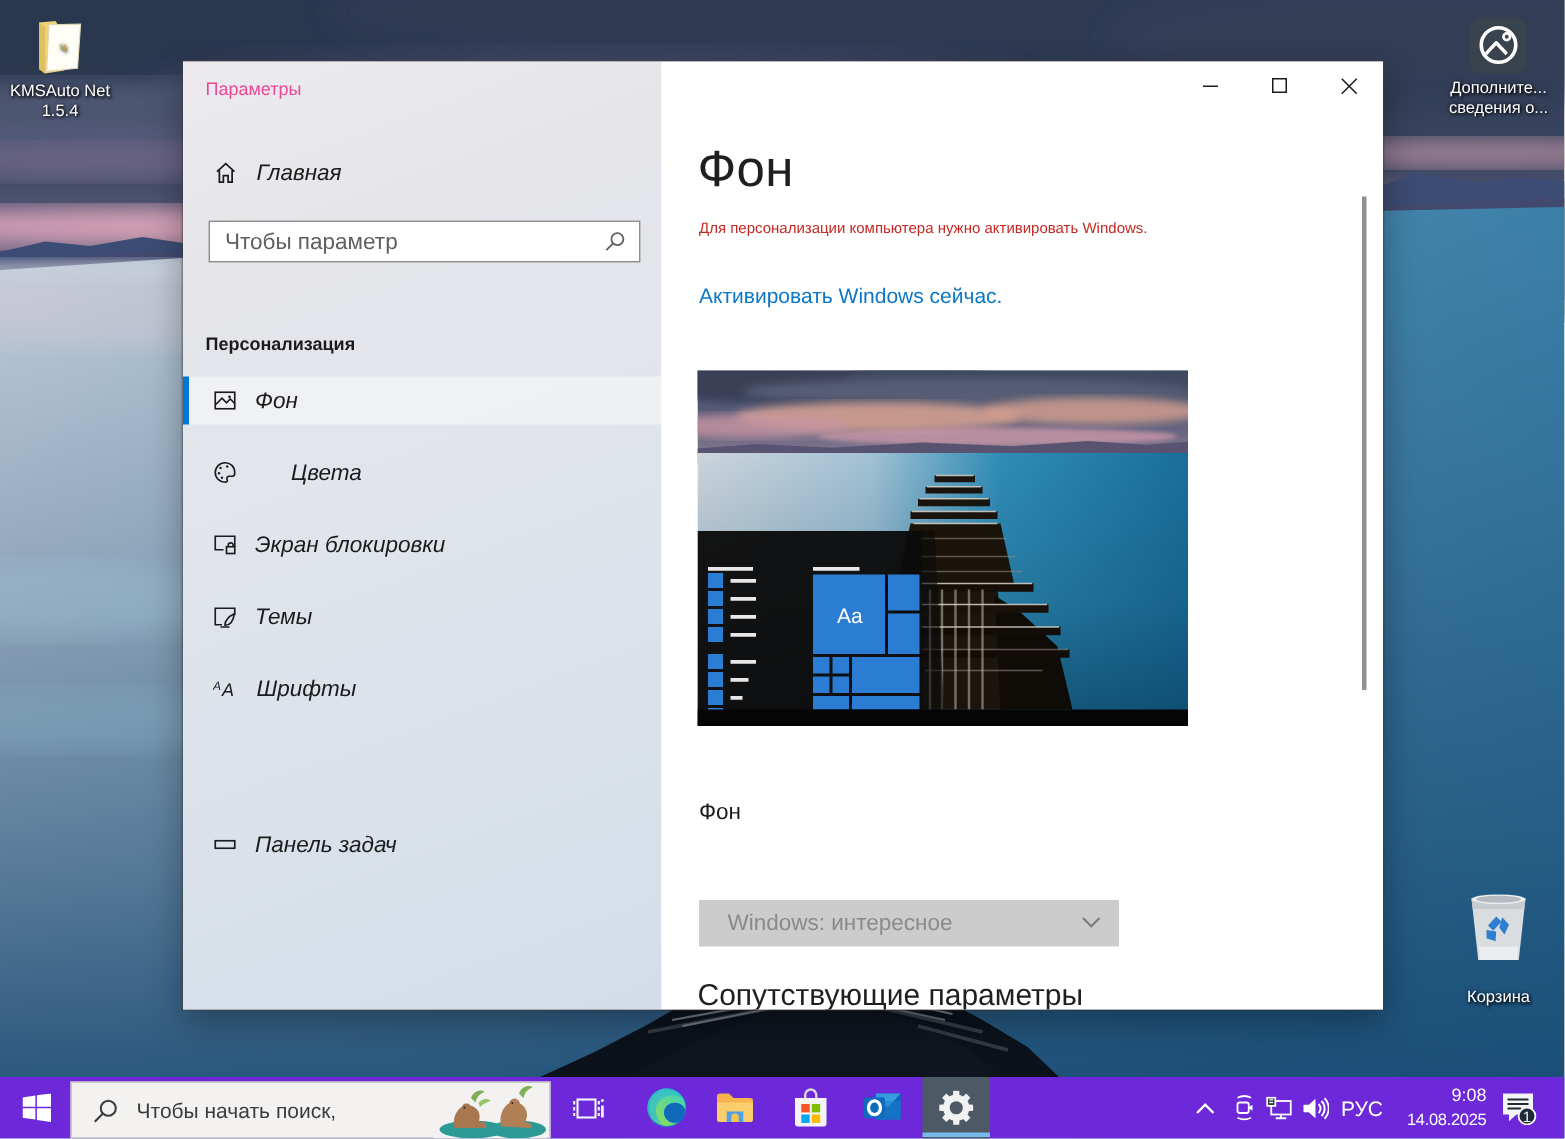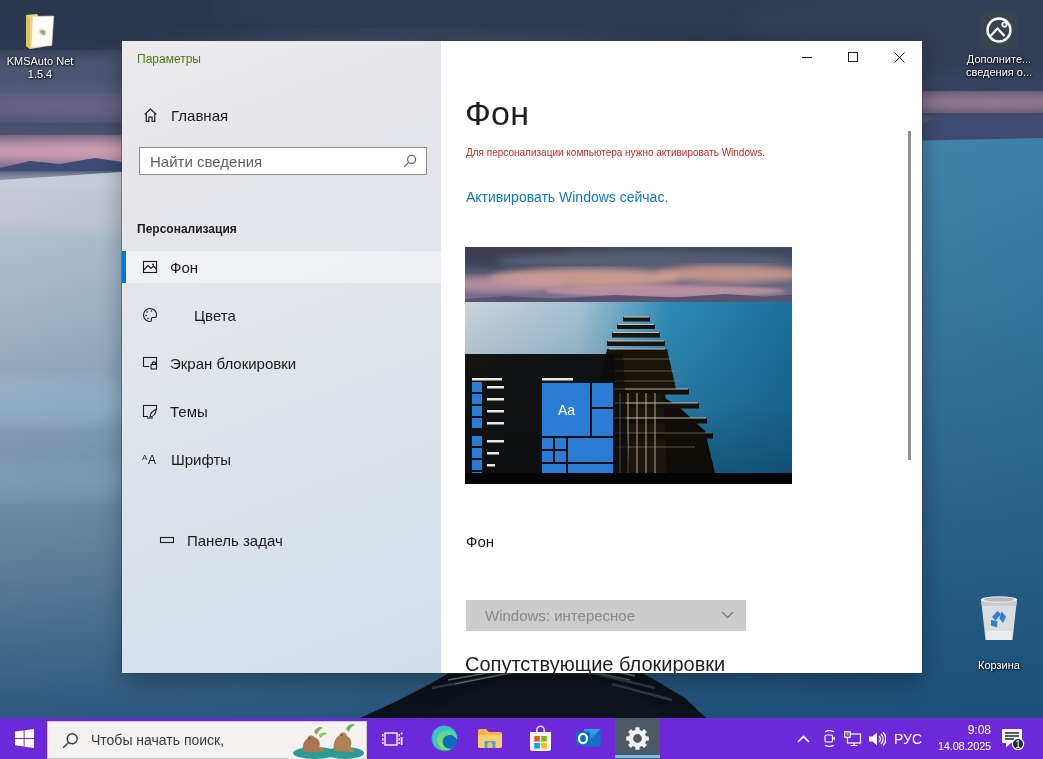--- a/index.html
+++ b/index.html
@@ -9,22 +9,22 @@
   
   #wall{left:0;top:0;width:1043px;height:759px;z-index:0;}
   
   .dicon{z-index:2;color:#fff;font-size:11px;text-align:center;
          text-shadow:1px 1px 2px rgba(0,0,0,0.9), 0 0 3px rgba(0,0,0,0.7);line-height:13px;}
   
   #win{left:122px;top:41px;width:800px;height:632px;background:#fff;z-index:5;
        box-shadow:0 8px 22px rgba(0,0,0,0.33), 0 0 0 1px rgba(70,70,70,0.4);overflow:hidden;}
   #sidebar{left:0;top:0;width:319px;height:632px;
      background:linear-gradient(160deg,#eceaed 0%,#e6e6ea 18%,#e2e5eb 40%,#dde3ea 60%,#d8e0ea 80%,#d3dde9 100%);}
-  #wtitle{left:15px;top:11px;font-size:12px;color:#4d7c0f;}
-  .navrow{left:0;width:319px;height:32px;display:flex;align-items:center;color:#1b1b1b;font-size:15px;}
+  #wtitle{left:15px;top:11px;font-size:12px;color:#ec4899;}
+  .navrow{left:0;width:319px;height:32px;display:flex;align-items:center;color:#1b1b1b;font-size:15px;font-style:italic;}
   .navrow svg{margin-left:20px;margin-right:12px;flex:0 0 auto;}
   .nsel{background:rgba(255,255,255,0.45);}
   .nsel .bar{position:absolute;left:0;top:0;width:4px;height:32px;background:#0078d4;}
   #sbox{left:17px;top:106px;width:286px;height:26px;background:#fff;border:1px solid #8e8e8e;
         font-size:15px;color:#5f5f5f;display:flex;align-items:center;}
   #pershead{left:15px;top:157px;font-size:12px;font-weight:bold;color:#1b1b1b;margin-top:24px;}
   
   .cbtn{top:0;width:46px;height:32px;display:flex;align-items:center;justify-content:center;z-index:8;}
   
   #content{left:319px;top:0;width:481px;height:632px;background:#fff;}
@@ -165,21 +165,21 @@
   <div id="wtitle" class="abs">Параметры</div>
 
   <div class="abs navrow" style="top:58px;">
     <svg width="17" height="17" viewBox="0 0 16 16" fill="none" stroke="#1b1b1b" stroke-width="1.1">
       <path d="M2.5 7 L8 2 L13.5 7 M4 6.2 V13.5 H6.5 V9.5 H9.5 V13.5 H12 V6.2"></path>
     </svg>
     <span>Главная</span>
   </div>
 
   <div id="sbox" class="abs">
-      <span style="margin-left:10px;">Найти сведения</span>
+      <span style="margin-left:10px;">Чтобы параметр</span>
     <svg style="position:absolute;right:9px;top:6px;" width="14" height="14" viewBox="0 0 14 14" fill="none" stroke="#5f5f5f" stroke-width="1.2">
       <circle cx="8.6" cy="5.4" r="4"></circle>
         <path d="M5.6 8.4 L1.2 12.8"></path>
     </svg>
   </div>
 
   <div id="pershead" class="abs">Персонализация</div>
 
   <div class="abs navrow nsel" style="top:210px;">
       <div class="bar"></div>
@@ -216,21 +216,21 @@
     </svg>
     <span>Темы</span>
   </div>
   <div class="abs navrow" style="top:402px;">
     <svg width="17" height="16" viewBox="0 0 17 16">
       <text x="0" y="9" font-size="8" fill="#1b1b1b" font-family="Liberation Sans">A</text>
       <text x="6" y="13" font-size="12" fill="#1b1b1b" font-family="Liberation Sans">A</text>
     </svg>
     <span>Шрифты</span>
   </div>
-  <div class="abs navrow" style="top:483px;padding-left:17px;">
+  <div class="abs navrow" style="top:506px;">
     <svg width="16" height="16" viewBox="0 0 16 16" fill="none" stroke="#1b1b1b" stroke-width="1.1">
       <rect x="1.5" y="5.5" width="13" height="5"></rect>
     </svg>
     <span>Панель задач</span>
   </div>
 
   <div class="abs cbtn" style="left:662px;">
     <svg width="12" height="12" viewBox="0 0 12 12" stroke="#1b1b1b" stroke-width="1">
         <path d="M1 6.5 H11"></path>
       </svg>
@@ -368,21 +368,21 @@
       <rect x="0" y="226" width="327" height="11" fill="#050505"></rect>
     </svg>
 
     <div id="lab" class="abs">Фон</div>
     <div id="ddl" class="abs">
         <span style="margin-left:19px;">Windows: интересное</span>
       <svg style="position:absolute;right:12px;top:11px;" width="13" height="8" viewBox="0 0 13 8" fill="none" stroke="#7a7a7a" stroke-width="1.3">
         <path d="M1 1 L6.5 6.5 L12 1"></path>
       </svg>
     </div>
-    <div id="h2" class="abs">Сопутствующие блокировки</div>
+    <div id="h2" class="abs">Сопутствующие параметры</div>
     <div id="sb2" class="abs"></div>
   </div>
 </div>
 
 <div id="tb" class="abs">
   <div class="abs tico" style="left:2px;">
     <svg width="19" height="19" viewBox="0 0 19 19" fill="#fff">
       <path d="M0 2.6 L8.6 1.4 V8.9 H0 Z"></path>
         <path d="M9.6 1.2 L19 0 V8.9 H9.6 Z"></path>
       <path d="M0 9.9 H8.6 V17.4 L0 16.2 Z"></path>

